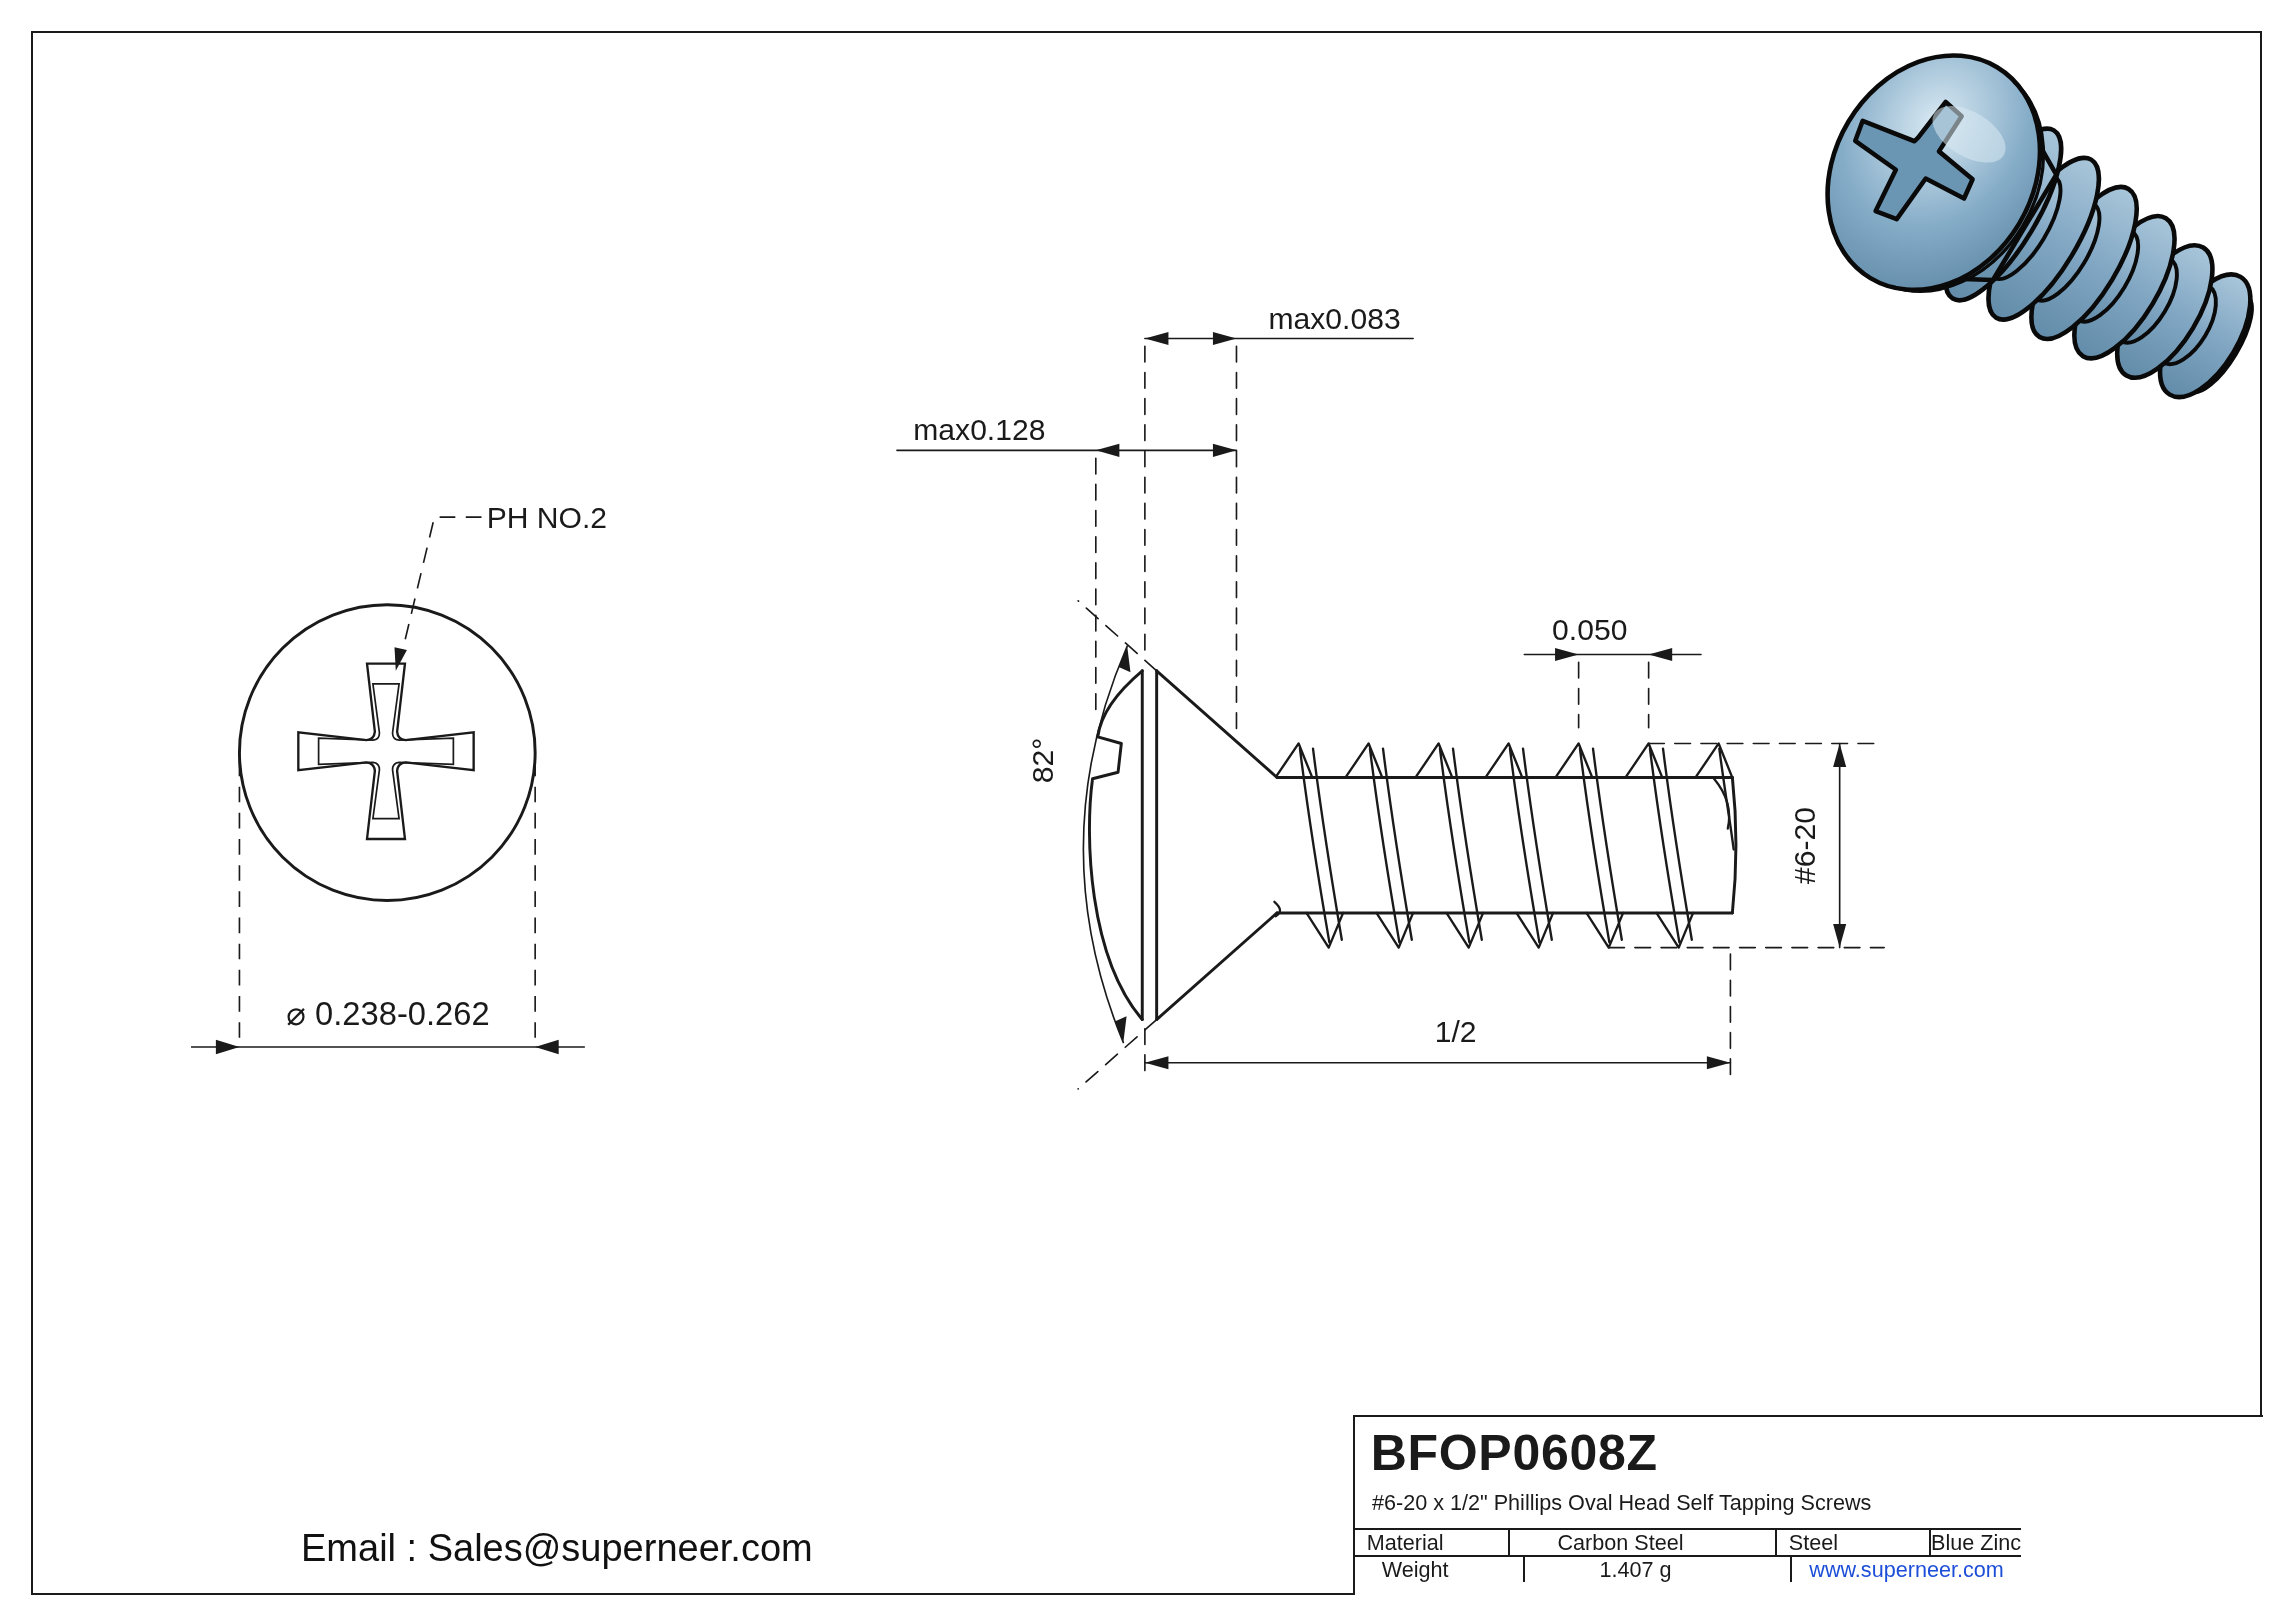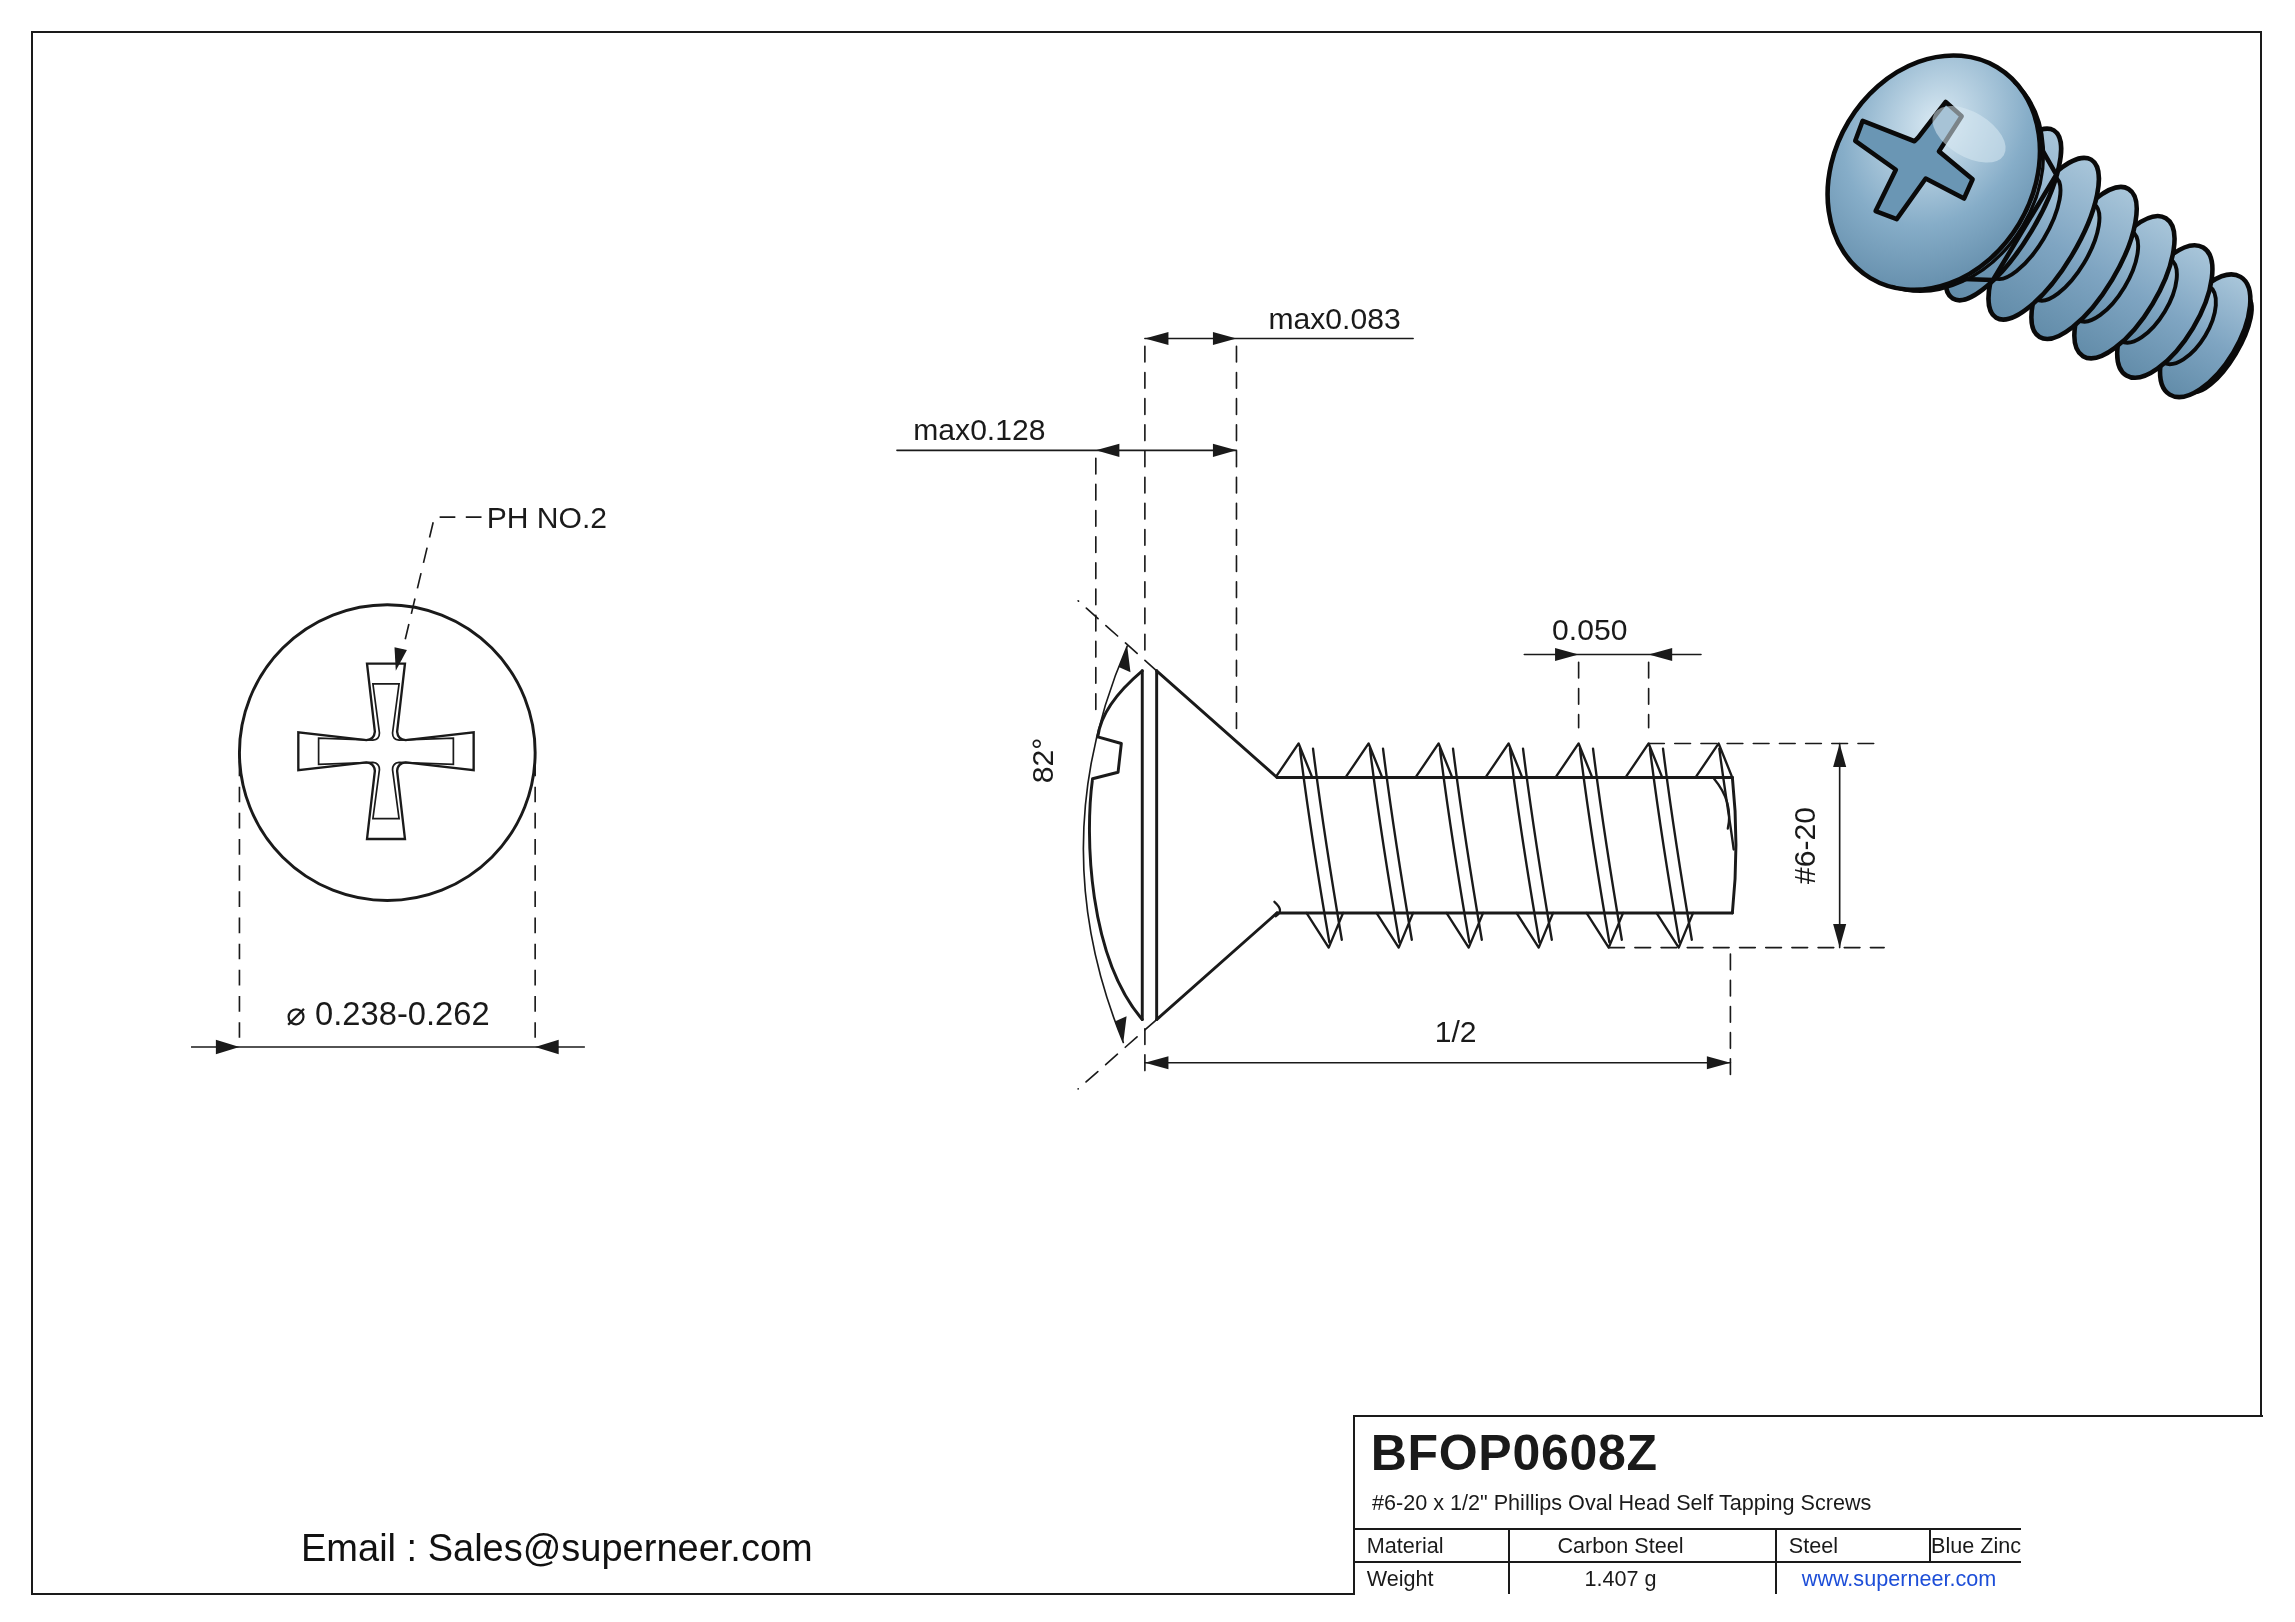--- a/index.html
+++ b/index.html
@@ -20,22 +20,22 @@
   .tb{
     position:absolute;left:1353px;top:1415px;width:910px;height:180px;
     border-top:2.6px solid #1a1a1a;border-left:2.6px solid #1a1a1a;
     box-sizing:border-box;display:flex;background:#fff;
   }
   .tb-left{width:666px;display:flex;flex-direction:column;}
   .tb-head{height:111px;position:relative;}
   .pn{position:absolute;left:15.7px;top:6.5px;font-size:50px;font-weight:bold;letter-spacing:0.7px;}
   .desc{position:absolute;left:17px;top:73px;font-size:21.6px;}
   .tb-table{border-top:2px solid #1a1a1a;display:flex;flex-direction:column;}
-  .tr{display:flex;height:31px;}
-  .tr + .tr{border-top:2px solid #1a1a1a;}
+  .tr{display:flex;height:25px;}
+  .tr + .tr{border-top:2px solid #1a1a1a;padding-left:15px;}
   .td{box-sizing:border-box;display:flex;align-items:center;justify-content:center;font-size:21.6px;}
   .td.lbl{justify-content:flex-start;padding-left:11.8px;}
   .bL{border-left:2px solid #1a1a1a;margin-left:44px;}
   .w1{width:109px;} .w2{width:223px;} .w3{width:110px;} .w4{flex:1;}
   .wM{flex:1;}
   .link{color:#1d4ed8;}
   .tb-logo{flex:1;border-left:2.6px solid #1a1a1a;position:relative;}
   .logo-icon{position:absolute;left:50%;top:15.7px;transform:translateX(-50%);}
   .brand{
     position:absolute;left:0;right:0;top:123px;text-align:center;

